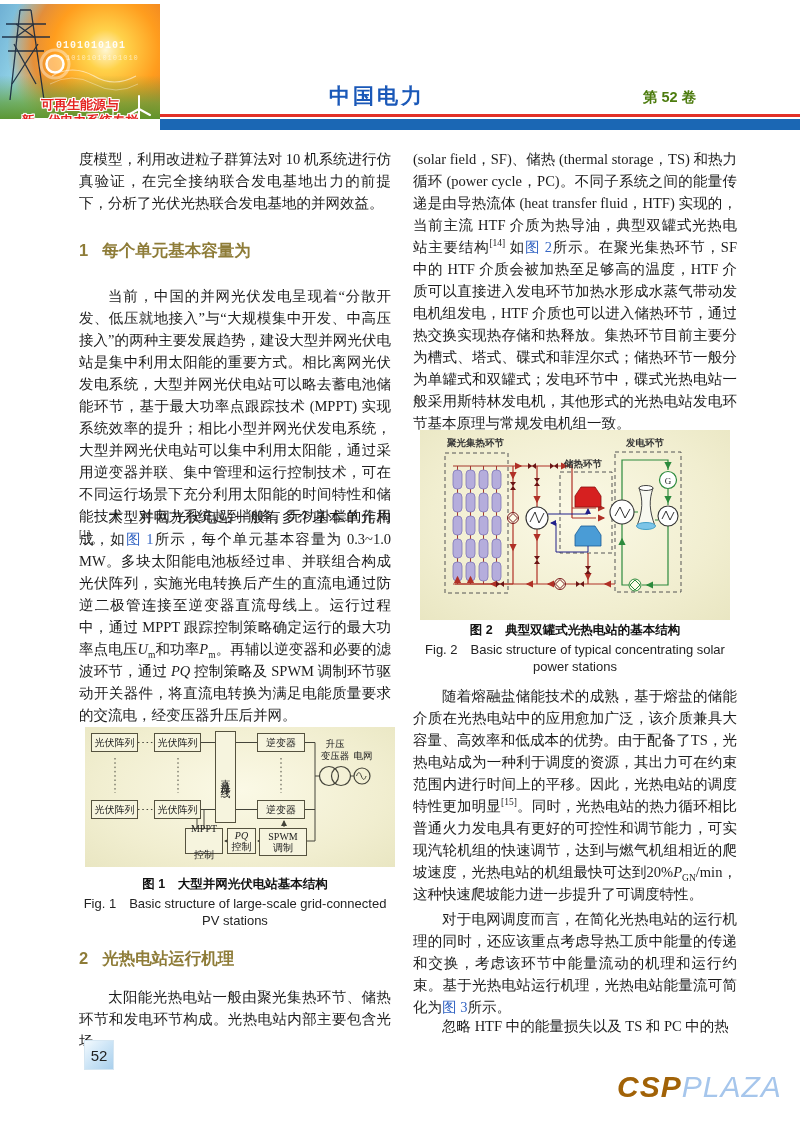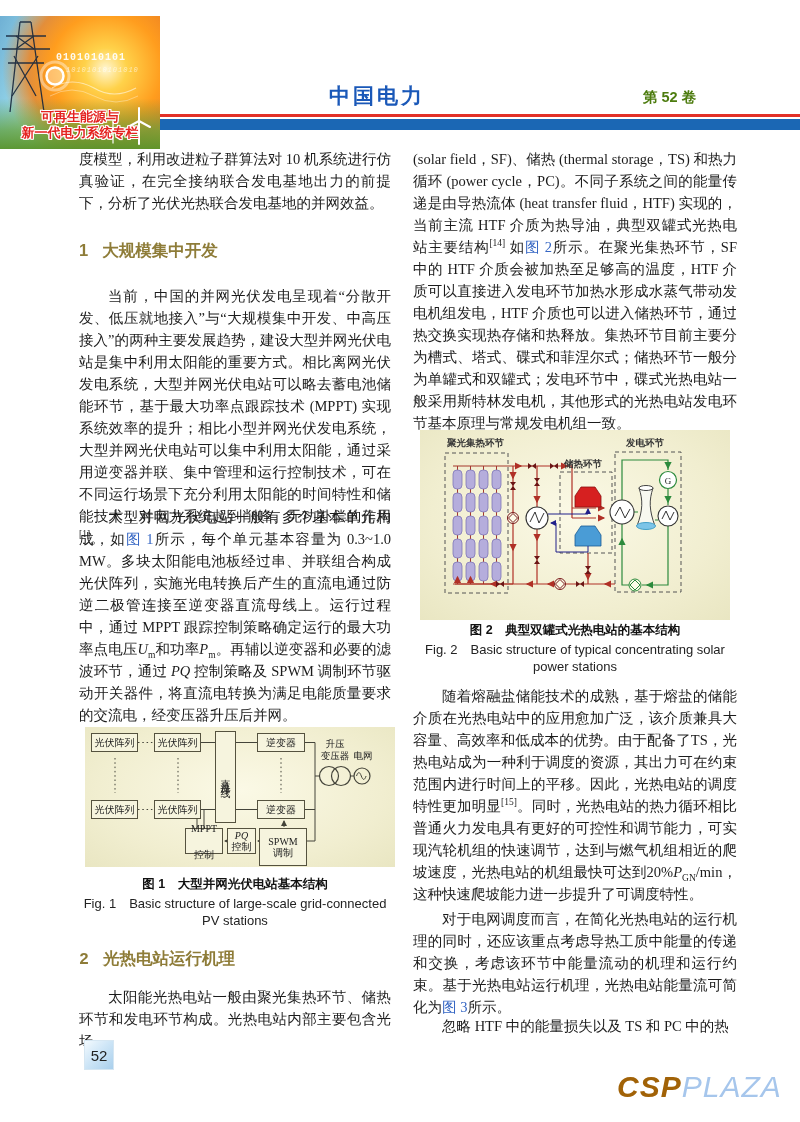--- a/index.html
+++ b/index.html
@@ -2,31 +2,31 @@
 <html><head>
 <meta charset="utf-8">
 <style>
   html,body{margin:0;padding:0;}
   body{
     width:800px;height:1122px;position:relative;background:#ffffff;
     font-family:"Liberation Serif","DejaVu Serif",serif;color:#1c1c1c;
     overflow:hidden;
   }
   
-  .banner{position:absolute;left:0;top:16px;width:160px;height:133px;overflow:hidden;
+  .banner{position:absolute;left:0;top:4px;width:160px;height:115px;overflow:hidden;
     background:
       linear-gradient(to top, rgba(88,148,44,.95) 0%, rgba(96,160,60,.75) 14%, rgba(120,180,80,0) 38%),
       radial-gradient(circle at 66% 40%, #fff6d2 0%, #ffd24a 16%, #ff9d1e 42%, rgba(240,130,30,.85) 58%, rgba(240,130,30,0) 78%),
       linear-gradient(112deg,#6fb0d4 0%, #8fd0e6 20%, #b8e0c0 38%, #ffc040 62%, #ff9820 100%);
   }
   .banner svg{position:absolute;inset:0;}
   .banner-binary{position:absolute;left:56px;top:36px;font-family:"Liberation Mono","DejaVu Sans Mono",monospace;
     font-weight:bold;font-size:10px;color:rgba(255,255,255,.92);letter-spacing:1px;}
   .banner-binary2{position:absolute;left:66px;top:50px;font-family:"Liberation Mono","DejaVu Sans Mono",monospace;
-    font-size:7px;color:rgba(255,255,255,.6);letter-spacing:1px;font-style:italic;}
+    font-size:7px;color:rgba(255,255,255,.6);letter-spacing:1px;}
   .banner-t{position:absolute;left:0;width:160px;text-align:center;
     font-family:"Liberation Sans","DejaVu Sans",sans-serif;font-weight:bold;font-size:13px;color:#e42320;
     text-shadow:-1px 0 #fff,1px 0 #fff,0 -1px #fff,0 1px #fff,-1px -1px #fff,1px 1px #fff,-1px 1px #fff,1px -1px #fff;}
   .banner-t1{top:92px;} .banner-t2{top:108px;}
   .journal-title{position:absolute;left:277px;top:82px;width:200px;text-align:center;
     font-family:"Liberation Sans","DejaVu Sans",sans-serif;font-weight:bold;font-size:21px;letter-spacing:3px;color:#1a58b8;}
   .volume{position:absolute;left:643px;top:88px;font-family:"Liberation Sans","DejaVu Sans",sans-serif;
     font-weight:bold;font-size:14.5px;color:#4d7c0f;}
   .rule-red{position:absolute;left:160px;top:114px;width:640px;height:3px;background:#e23128;}
   .rule-blue{position:absolute;left:160px;top:119px;width:640px;height:11px;background:#1b67b4;}
@@ -105,21 +105,21 @@
 <div class="rule-red"></div>
 <div class="rule-blue"></div>
 
 <div class="col col-left">
 
   <div class="blk para" style="top:0;">
     <span>度模型，利用改进粒子群算法对 10 机系统进行仿真验证，在完全接纳联合发电基地出力的前提下，分析了光伏光热联合发电基地的并网效益。</span>
   </div>
 
   <div class="blk sec-head" style="top:92px;">
-    <span class="sec-no">1</span><span>大规模集中开发</span>
+    <span class="sec-no">1</span><span>每个单元基本容量为</span>
   </div>
 
   <div class="blk para indent" style="top:137px;">
     <span>当前，中国的并网光伏发电呈现着“分散开发、低压就地接入”与“大规模集中开发、中高压接入”的两种主要发展趋势，建设大型并网光伏电站是集中利用太阳能的重要方式。相比离网光伏发电系统，大型并网光伏电站可以略去蓄电池储能环节，基于最大功率点跟踪技术 (MPPT) 实现系统效率的提升；相比小型并网光伏发电系统，大型并网光伏电站可以集中利用太阳能，通过采用逆变器并联、集中管理和运行控制技术，可在不同运行场景下充分利用太阳能的时间特性和储能技术，对电力系统起到削峰、无功补偿的作用</span><sup class="ref">[1]</sup><span>。</span>
   </div>
 
   <div class="blk para indent" style="top:358px;">
     <span>大型并网光伏电站一般有多个基本单元构成，如</span><span class="figlink">图 1</span><span>所示，每个单元基本容量为 0.3~1.0 MW。多块太阳能电池板经过串、并联组合构成光伏阵列，实施光电转换后产生的直流电通过防逆二极管连接至逆变器直流母线上。运行过程中，通过 MPPT 跟踪控制策略确定运行的最大功率点电压</span><span class="var">U</span><sub>m</sub><span>和功率</span><span class="var">P</span><sub>m</sub><span>。再辅以逆变器和必要的滤波环节，通过 </span><span class="var">PQ</span><span> 控制策略及 SPWM 调制环节驱动开关器件，将直流电转换为满足电能质量要求的交流电，经变压器升压后并网。</span>
   </div>
 
@@ -181,34 +181,34 @@
         <span>逆变器</span>
       </div>
     <div class="dbox" style="left:100px;top:101px;width:38px;height:26px;gap:15px;">
         <span>MPPT</span>
         <span>控制</span>
       </div>
     <div class="dbox" style="left:142px;top:101px;width:29px;height:26px;">
         <span class="var">PQ</span>
         <span>控制</span>
       </div>
-    <div class="dbox" style="left:174px;top:101px;width:48px;height:38px;">
+    <div class="dbox" style="left:174px;top:101px;width:48px;height:28px;">
         <span>SPWM</span>
         <span>调制</span>
       </div>
     <div class="dlabel" style="left:232px;top:12px;width:36px;">升压</div>
     <div class="dlabel" style="left:228px;top:24px;width:44px;">变压器</div>
     <div class="dlabel" style="left:264px;top:24px;width:28px;">电网</div>
   </div>
 
   <div class="blk cap-zh" style="top:728px;">图 1　大型并网光伏电站基本结构</div>
   <div class="blk cap-en" style="top:747px;">Fig. 1　Basic structure of large-scale grid-connected</div>
   <div class="blk cap-en" style="top:765px;">PV stations</div>
 
-  <div class="blk sec-head" style="top:800px;font-family:Liberation Mono, monospace;">
+  <div class="blk sec-head" style="top:800px;">
     <span class="sec-no">2</span><span>光热电站运行机理</span>
   </div>
 
   <div class="blk para indent" style="top:838px;">
     <span>太阳能光热电站一般由聚光集热环节、储热环节和发电环节构成。光热电站内部主要包含光场</span>
   </div>
 </div>
 
 <div class="col col-right">
 

